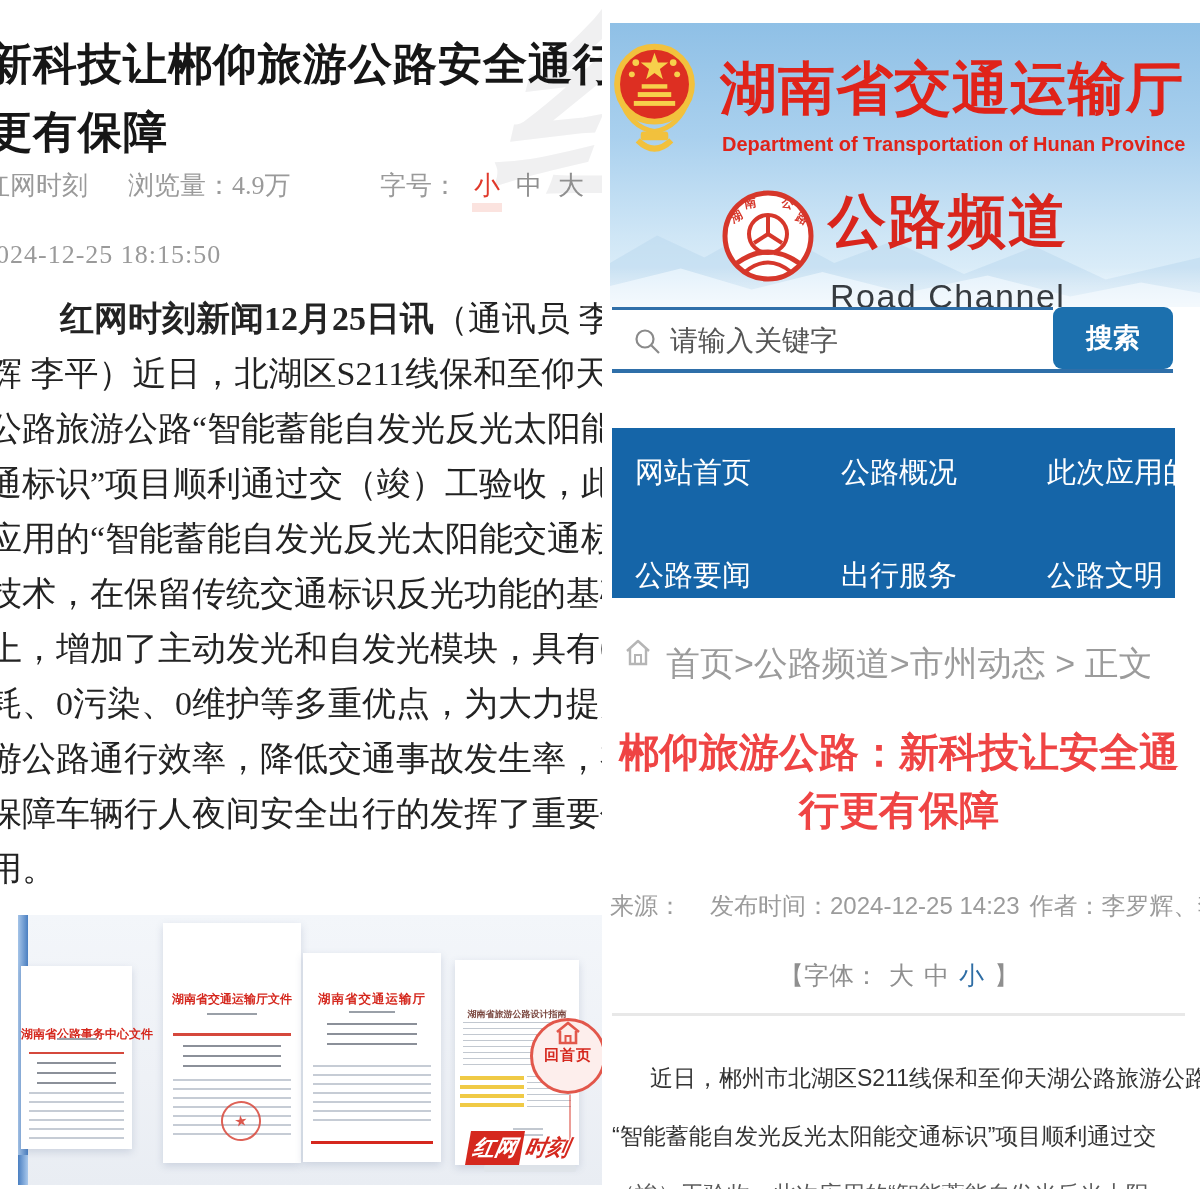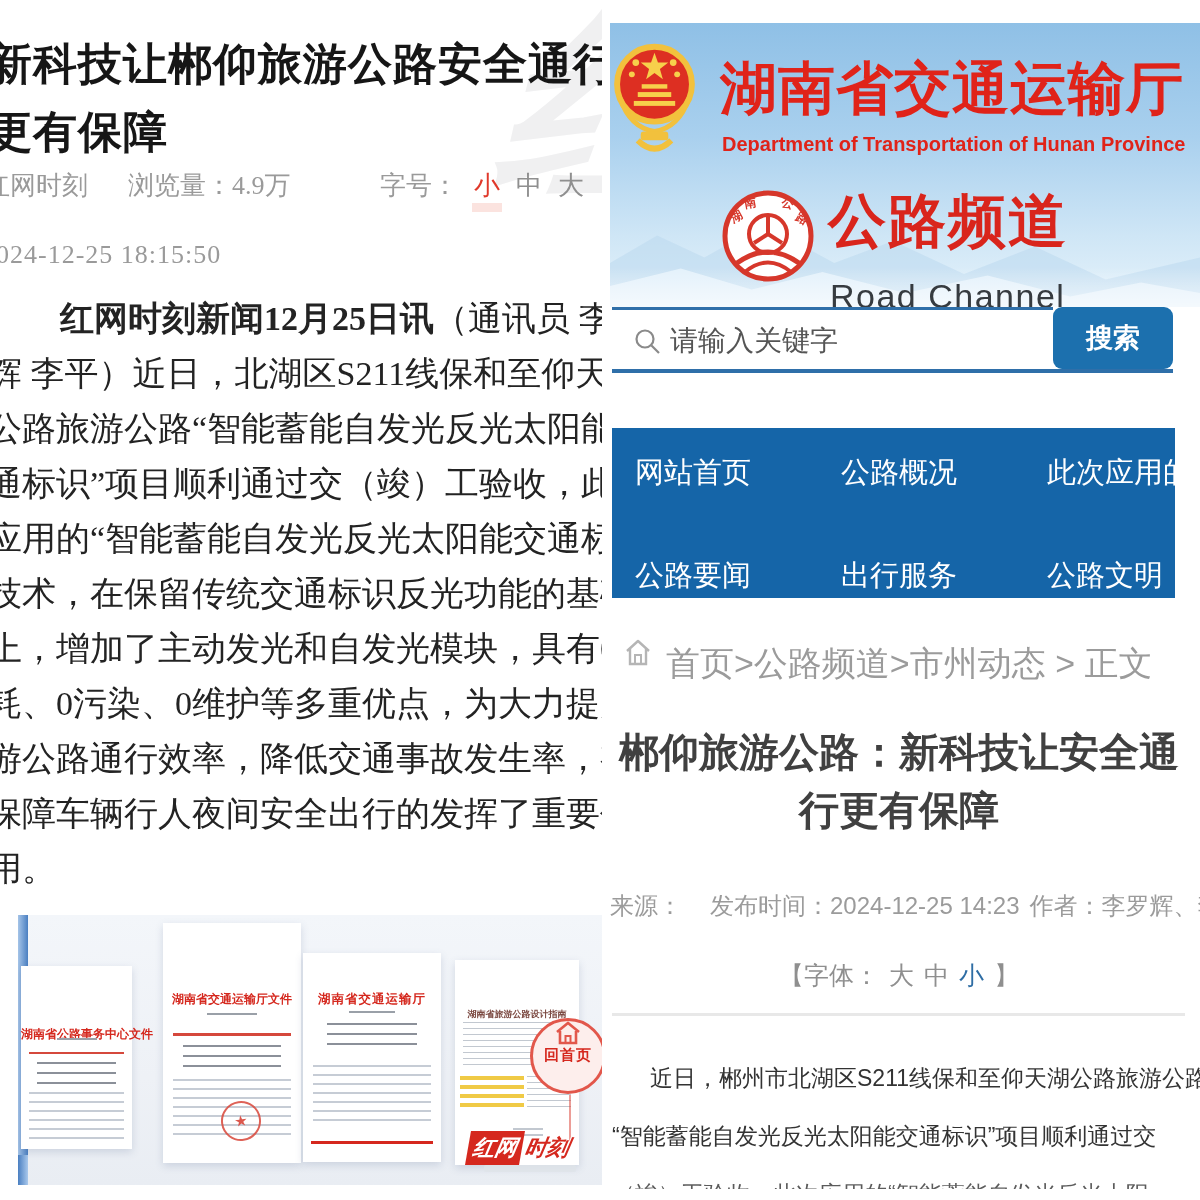--- a/index.html
+++ b/index.html
@@ -99,21 +99,21 @@
   .r-nav span:nth-child(2){left:229px;top:28px;}
   .r-nav span:nth-child(3){left:435px;top:28px;}
   .r-nav span:nth-child(4){left:23px;top:131px;}
   .r-nav span:nth-child(5){left:229px;top:131px;}
   .r-nav span:nth-child(6){left:435px;top:131px;}
 
   .r-crumb-icon{position:absolute;left:13px;top:637px;}
   .r-crumb{position:absolute;left:56px;top:641px;font-size:34px;color:#9b9b9b;white-space:nowrap;cursor:pointer;}
 
   .r-title{position:absolute;left:0;top:723px;width:578px;text-align:center;font-size:40px;line-height:58px;
-       font-weight:700;color:#404040;}
+       font-weight:700;color:#ef4444;}
   .r-title div{white-space:nowrap;}
   .r-meta{position:absolute;left:0;top:890px;width:578px;text-align:center;font-size:24px;color:#9b9b9b;white-space:nowrap;}
   .r-meta .gap{margin-right:28px;}
   .r-meta .t{margin-right:10px;}
   .r-fontrow{position:absolute;left:0;top:959px;width:578px;text-align:center;font-size:25px;color:#8f8f8f;}
   .r-fontrow span{margin:0 5px;cursor:pointer;}
   .r-fontrow .fs-small{color:#2e6da4;}
   .r-divider{position:absolute;left:2px;top:1013px;width:573px;height:3px;background:#e8e8e8;}
   .r-body{position:absolute;left:2px;top:1049px;width:573px;font-size:23px;color:#333;}
   .r-body div{line-height:58px;white-space:nowrap;}

